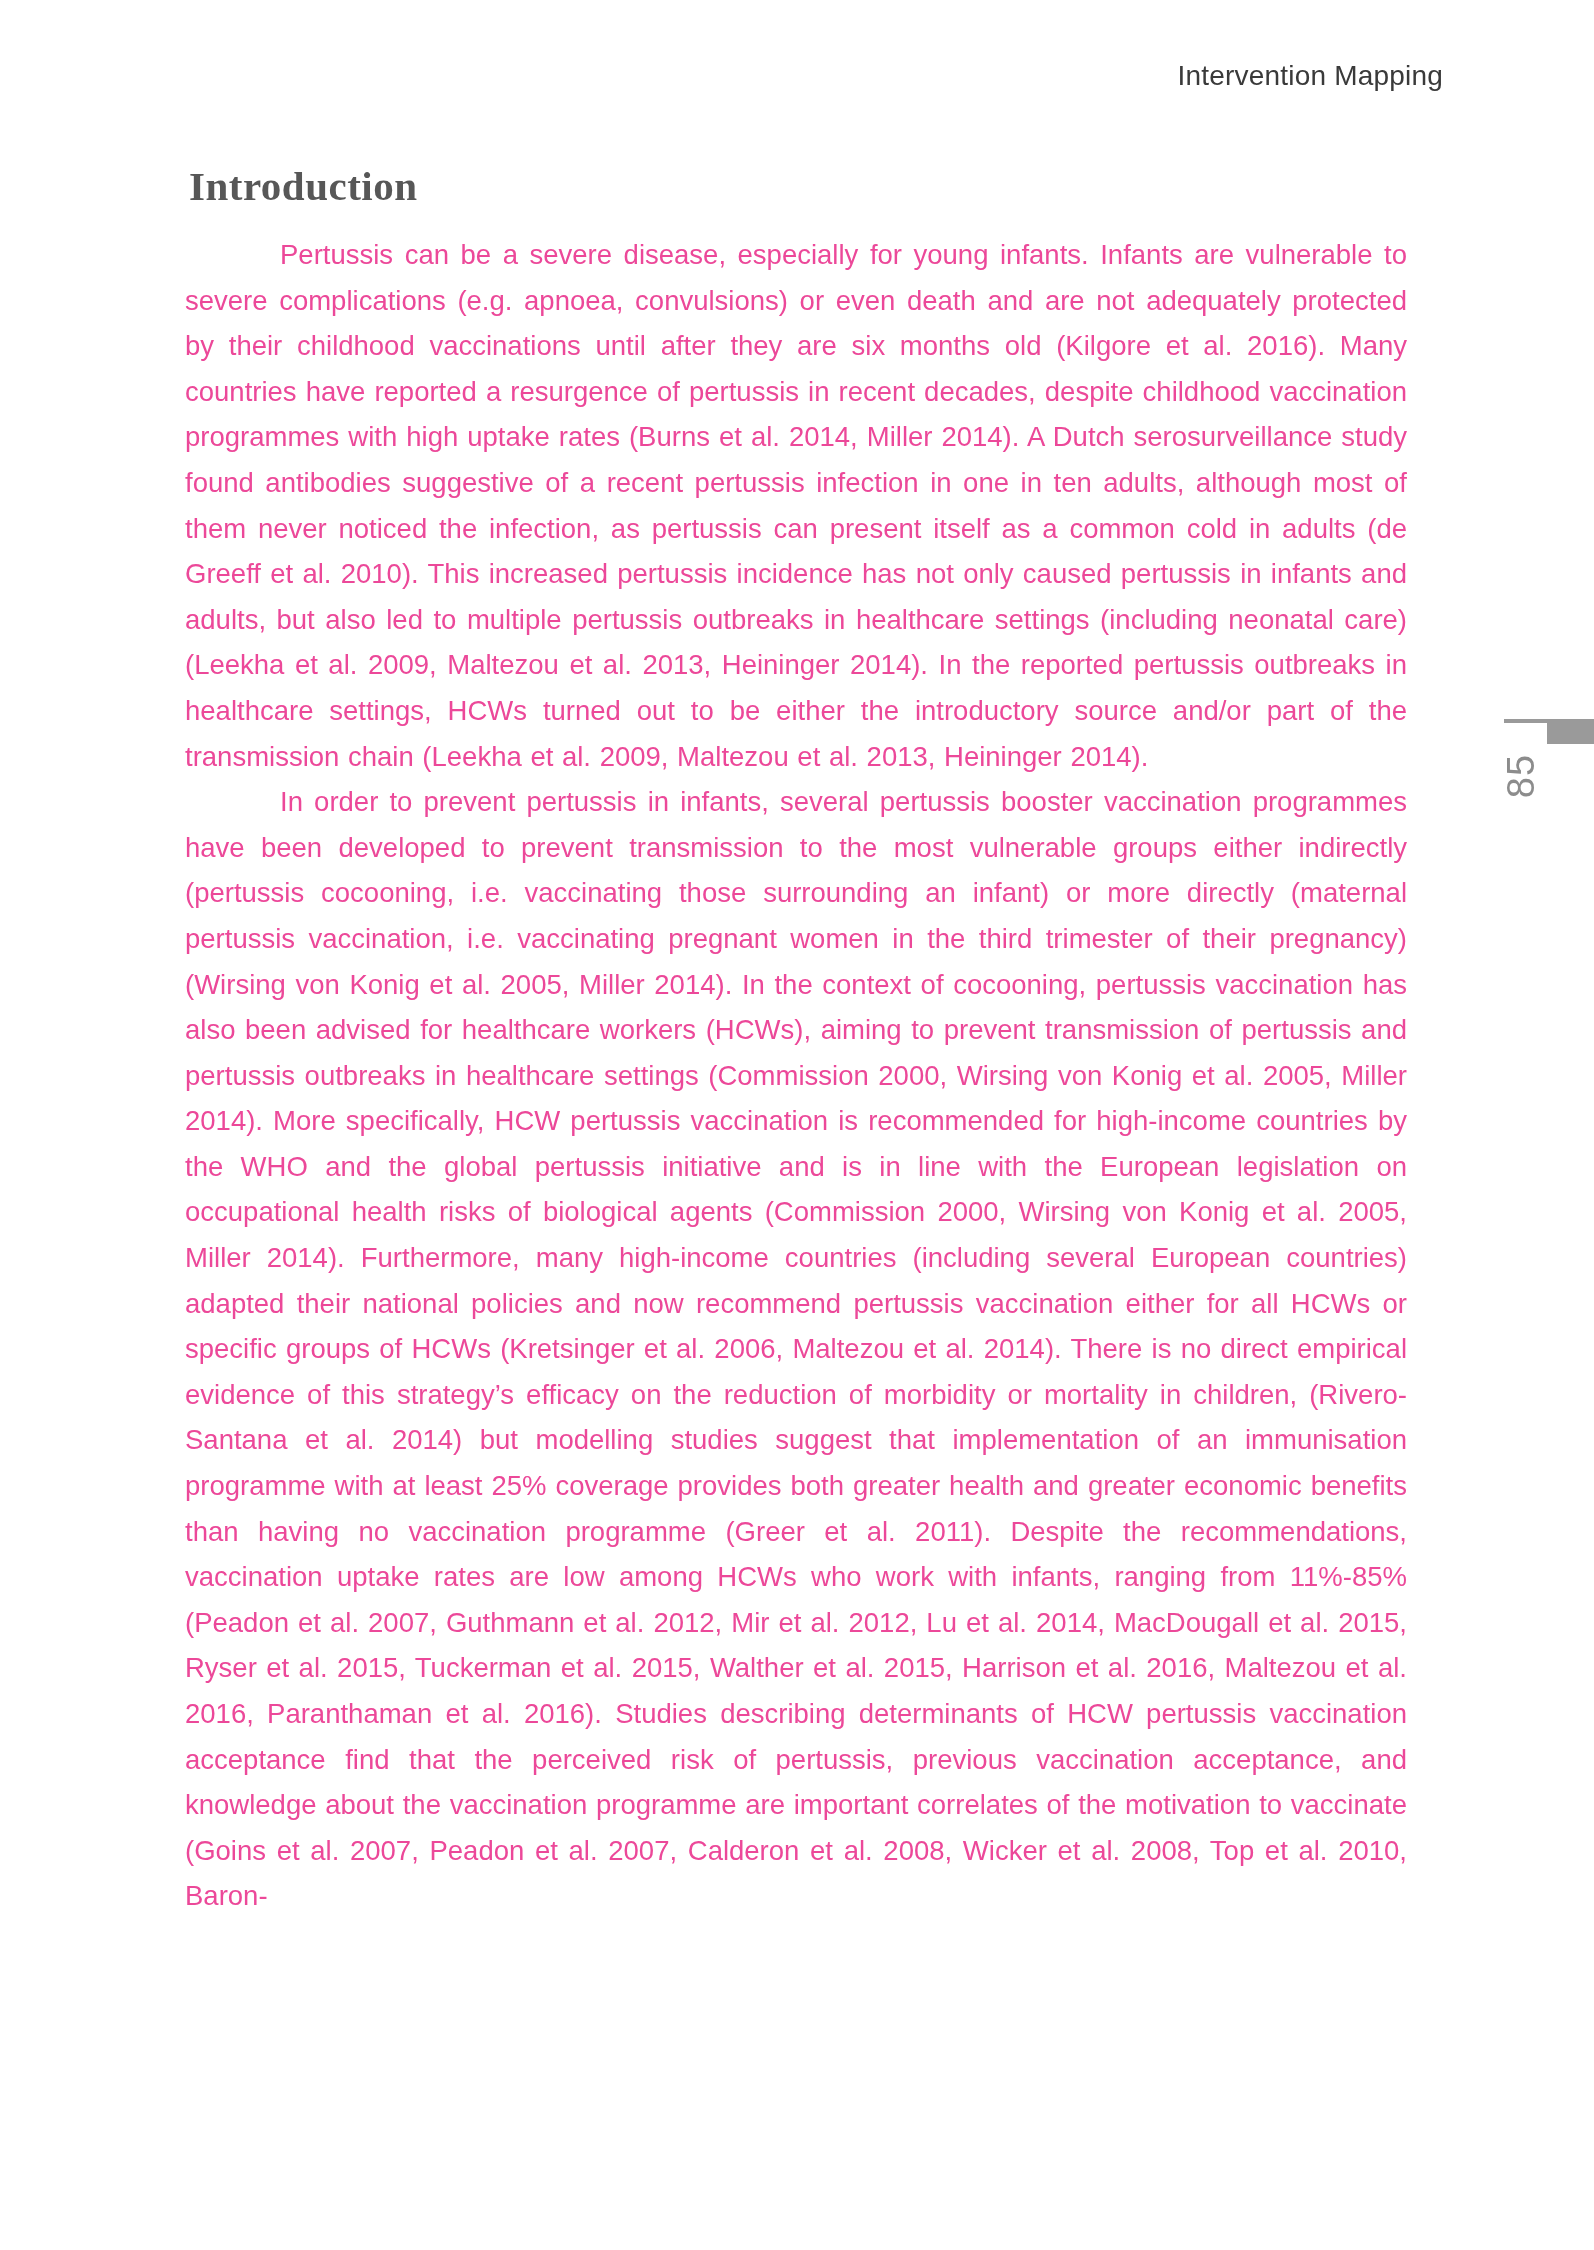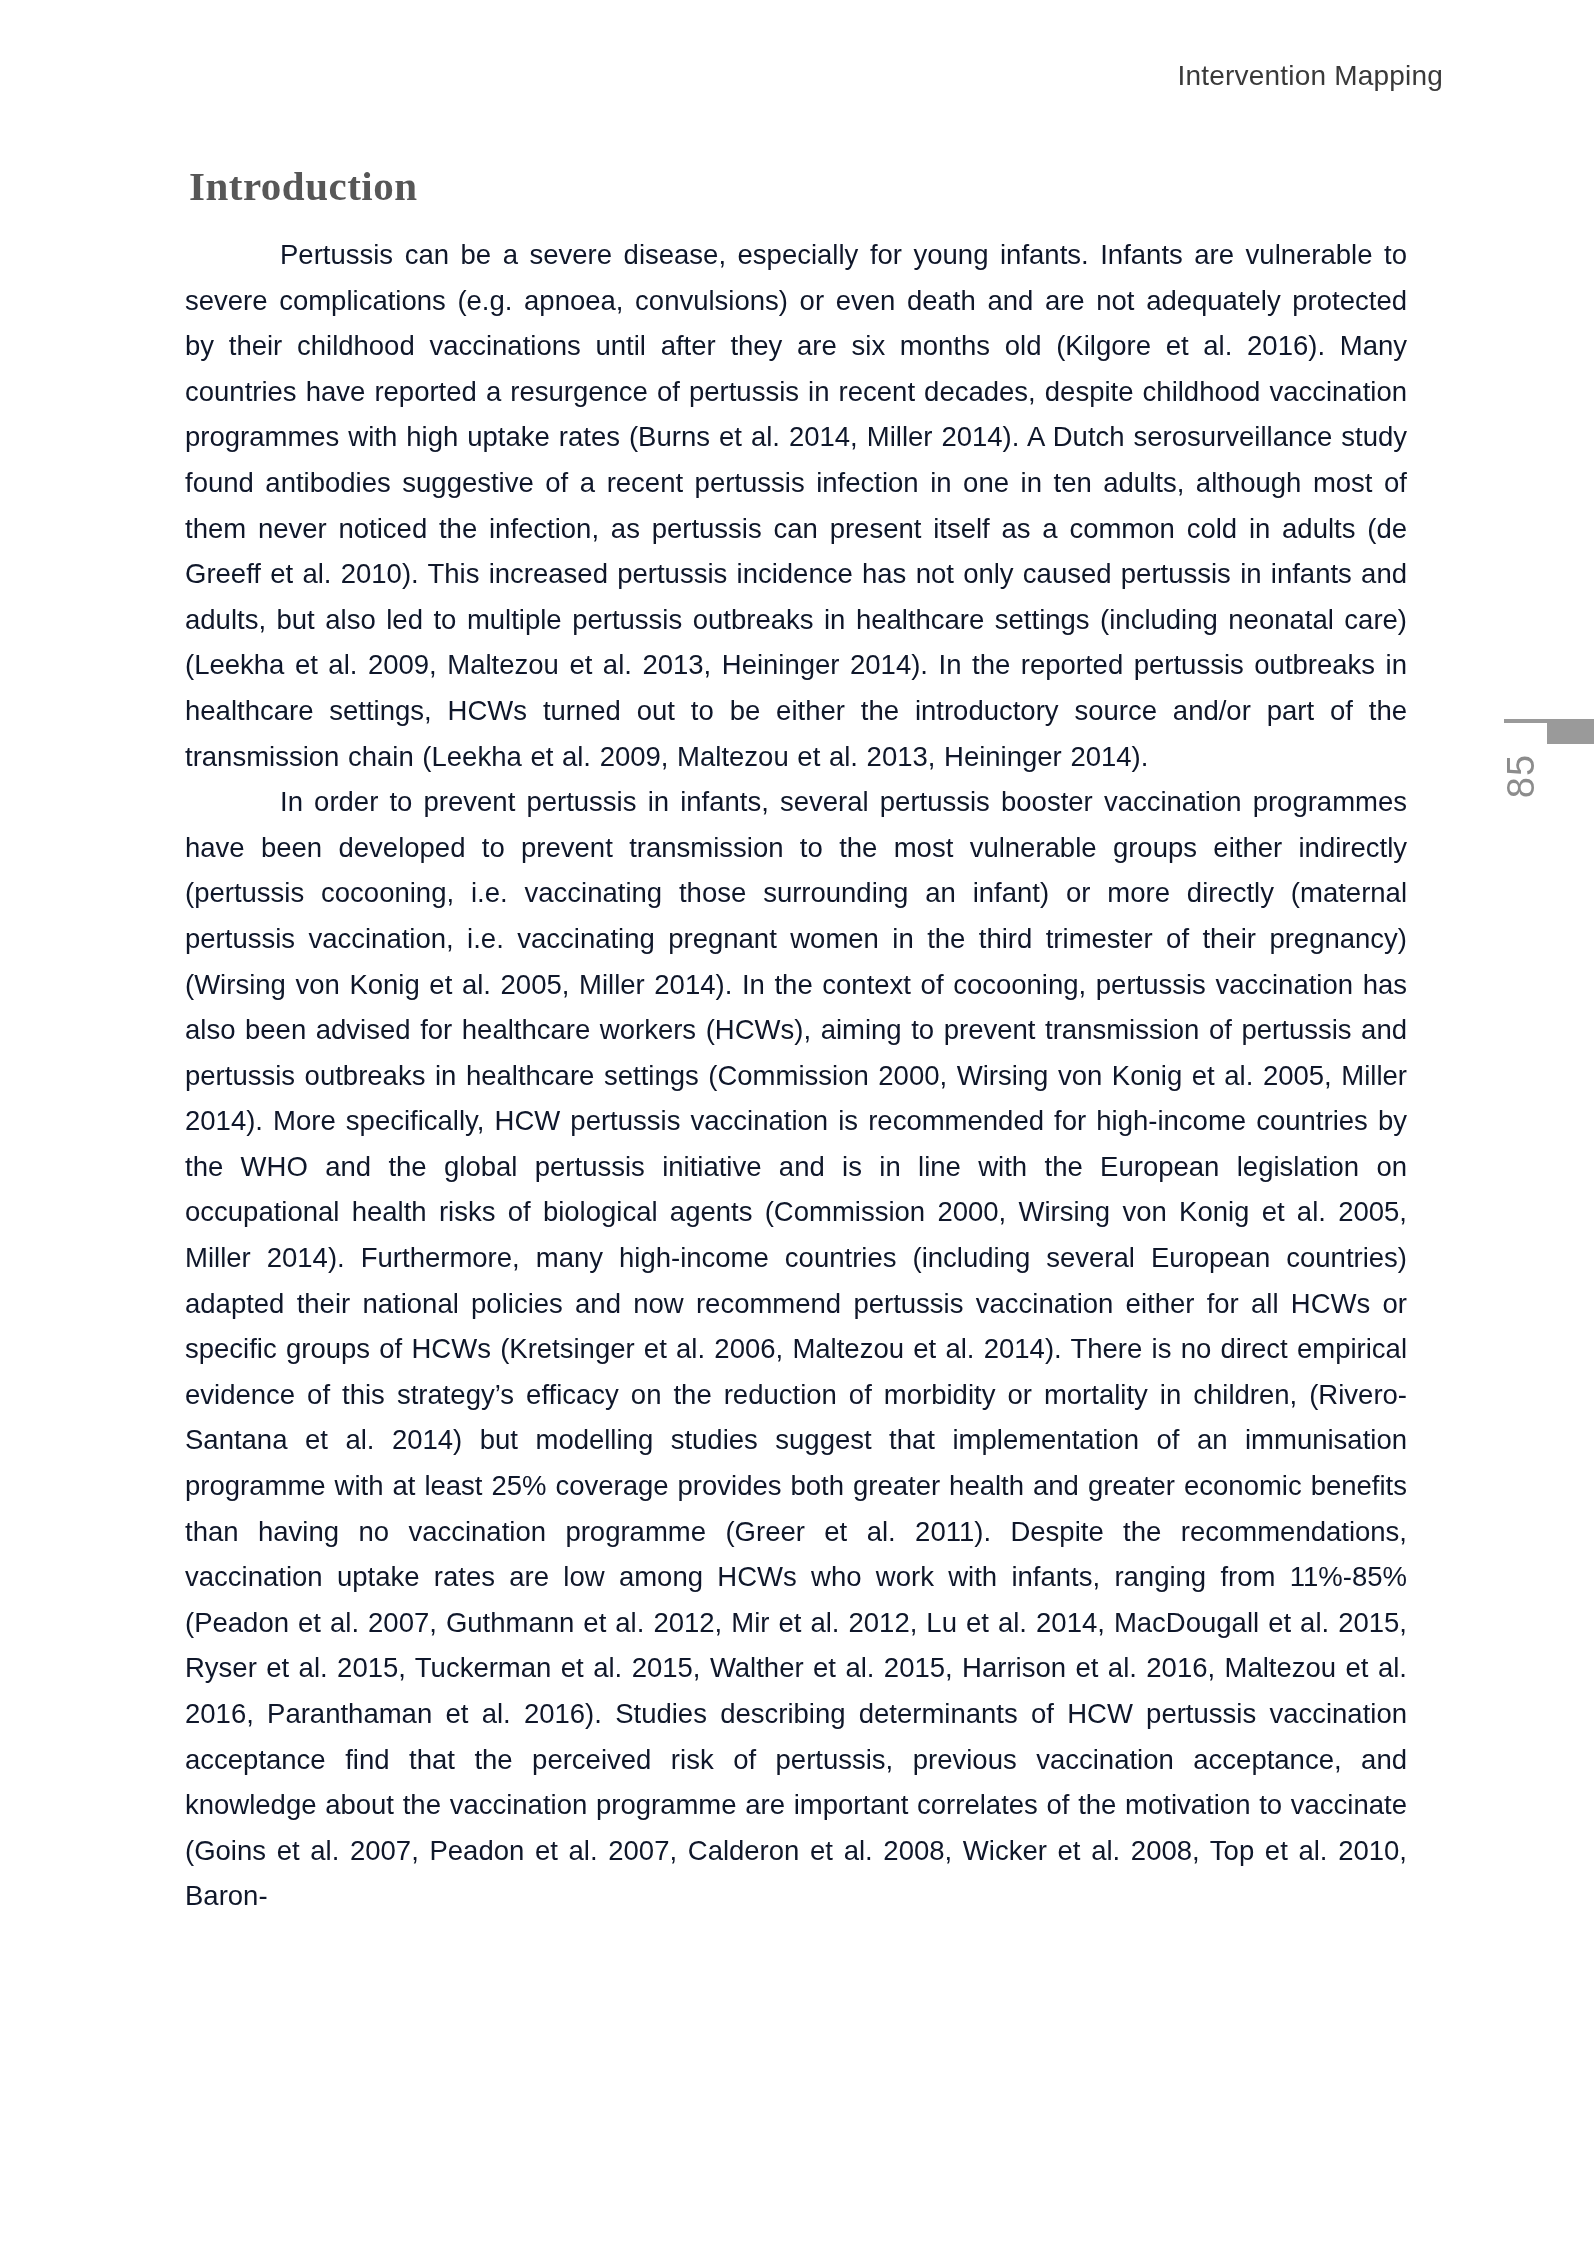--- a/index.html
+++ b/index.html
@@ -33,21 +33,21 @@
     font-weight: bold;
     font-size: 41px;
     color: #575757;
     letter-spacing: 0.5px;
   }
   .body-text {
     position: absolute;
     top: 232px;
     left: 185px;
     width: 1222px;
-    color: #0f172a;
+    color: #ec4899;
   }
   .body-text p {
     margin: 0;
     font-size: 27.5px;
     line-height: 45.6px;
     text-align: justify;
     text-indent: 95px;
     word-spacing: 1px;
   }
   .tab-line {

